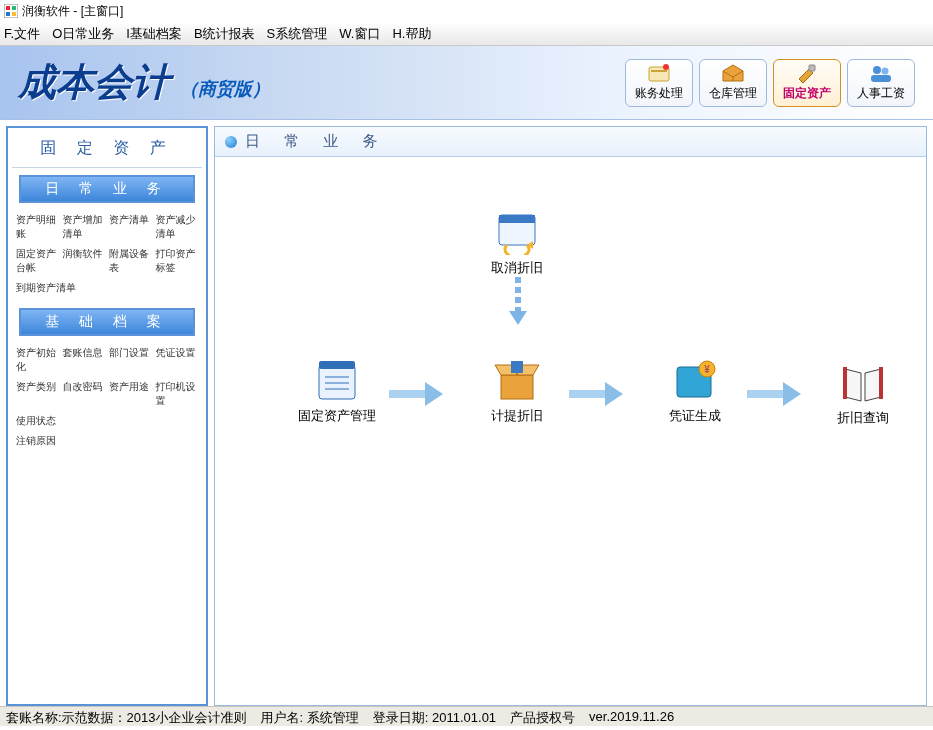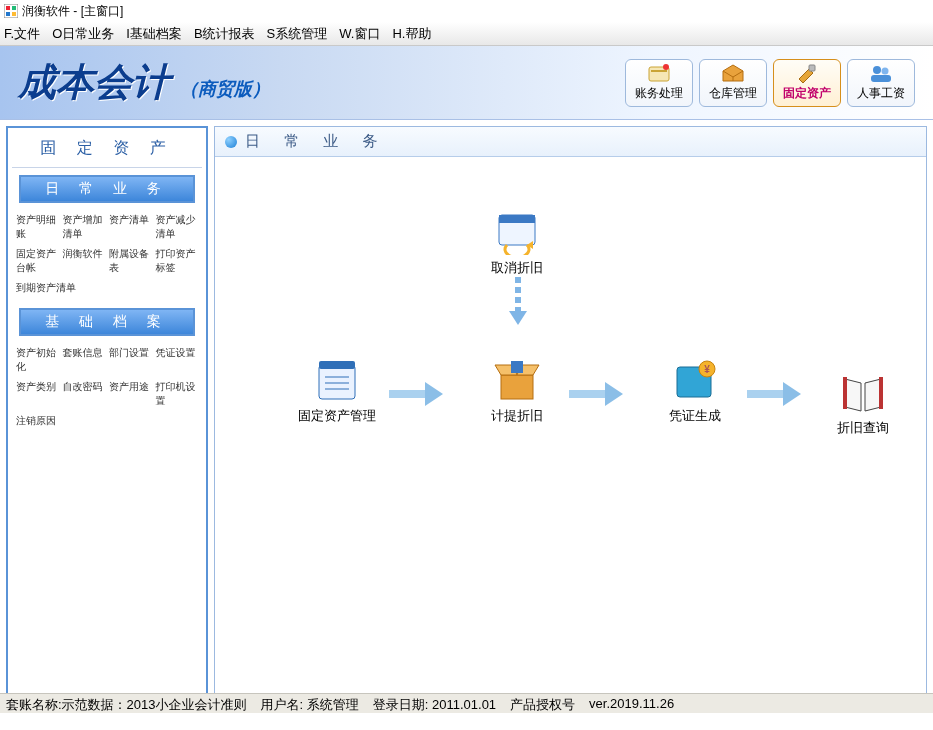--- a/index.html
+++ b/index.html
@@ -26,21 +26,21 @@
   .side-links div { cursor: pointer; }
   .side-links .full { grid-column: 1 / span 2; }
   .main { flex: 1; margin: 6px 6px 4px 2px; border: 1px solid #9cb9e0; background: #fff; display: flex; flex-direction: column; }
   .main-hd { height: 30px; display: flex; align-items: center; padding: 0 10px; background: linear-gradient(#f7fbff,#e8f1fc); border-bottom: 1px solid #b6cdea; gap: 8px; font-size: 15px; color: #3b5a86; letter-spacing: 10px; }
   .bullet { width: 12px; height: 12px; border-radius: 50%; background: radial-gradient(circle at 30% 30%, #8fd1ff, #1c7fd6); }
   .workflow { flex:1; position: relative; }
   .wf-node { position: absolute; width: 80px; text-align: center; font-size: 13px; cursor: pointer; }
   .wf-node .ic { width: 56px; height: 46px; margin: 0 auto 4px; }
   .arrow-down { position: absolute; left: 292px; top: 120px; width: 22px; height: 50px; }
   .arrow-right { position: absolute; top: 225px; width: 54px; height: 24px; }
-  .statusbar { position: absolute; bottom: 17px; left: 0; right: 0; height: 20px; background: #eceae3; border-top: 1px solid #c7c5bd; font-size: 13px; padding: 2px 6px; display: flex; gap: 14px; }
+  .statusbar { position: absolute; bottom: 4px; left: 0; right: 0; height: 20px; background: #eceae3; border-top: 1px solid #c7c5bd; font-size: 13px; padding: 2px 6px; display: flex; gap: 14px; }
 </style>
 </head>
 <body>
 
 <div class="titlebar">
   <span class="app-icon">
     <svg viewBox="0 0 14 14">
         <rect width="14" height="14" fill="#fff" stroke="#888"></rect>
         <rect x="2" y="2" width="4" height="4" fill="#e23"></rect>
         <rect x="8" y="2" width="4" height="4" fill="#2b7"></rect>
@@ -126,20 +126,21 @@
     </div>
     <div class="side-links">
       <div>资产初始化</div>
       <div>套账信息</div>
       <div>部门设置</div>
       <div>凭证设置</div>
       <div>资产类别</div>
       <div>自改密码</div>
       <div>资产用途</div>
       <div>打印机设置</div>
+      <div class="full">使用状态</div>
       <div class="full">注销原因</div>
     </div>
   </div>
 
   <div class="main">
     <div class="main-hd">
       <span class="bullet"></span>
       <span>日 常 业 务</span>
     </div>
     <div class="workflow">
@@ -199,21 +200,21 @@
               <text x="40" y="16" text-anchor="middle" font-size="10" fill="#a55" font-weight="bold">¥</text>
             </svg></div>
         <div>凭证生成</div>
       </div>
 
       <div class="arrow-right" style="left:532px;"><svg viewBox="0 0 54 24">
             <rect x="0" y="8" width="38" height="8" fill="#aad1ef"></rect>
             <polygon points="36,0 54,12 36,24" fill="#8bbee7"></polygon>
           </svg></div>
 
-      <div class="wf-node" style="left:608px; top:212px;">
+      <div class="wf-node" style="left:608px; top:202px;">
         <div class="ic"><svg viewBox="0 0 56 46">
               <path d="M10 10 L26 14 L26 42 L10 38 Z" fill="#f7f7f7" stroke="#444"></path>
               <path d="M46 10 L30 14 L30 42 L46 38 Z" fill="#f7f7f7" stroke="#444"></path>
               <rect x="8" y="8" width="4" height="32" fill="#b33"></rect>
               <rect x="44" y="8" width="4" height="32" fill="#b33"></rect>
             </svg></div>
         <div>折旧查询</div>
       </div>
 
     </div>

